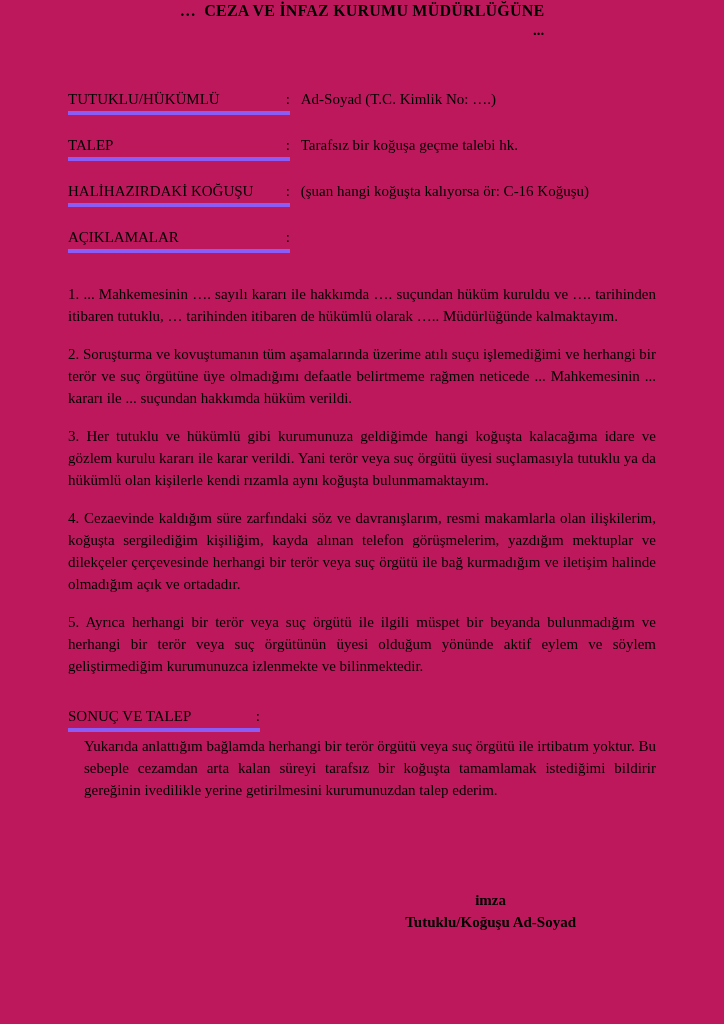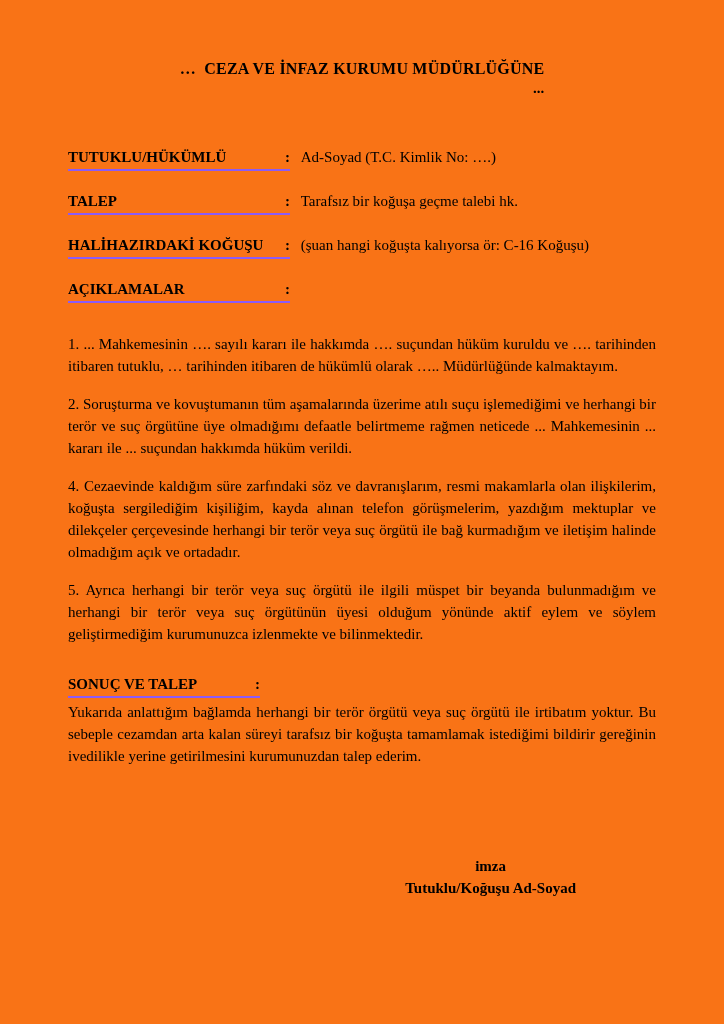--- a/index.html
+++ b/index.html
@@ -4,28 +4,27 @@
 <style>
   html, body {
     margin: 0;
     padding: 0;
     background: #ffffff;
   }
   .page {
     position: relative;
     width: 724px;
     height: 1024px;
-    background: #f97316;
+    background: #be185d;
     color: #000000;
     font-family: "Liberation Serif", "DejaVu Serif", serif;
     font-size: 15px;
     line-height: 22px;
     overflow: hidden;
     box-sizing: border-box;
-    padding-top: 58px;
   }
   .content {
     width: 588px;
     margin: 0 auto;
   }
   
   .title-block {
     width: fit-content;
     margin: 0 auto 50px auto;
   }
@@ -44,22 +43,22 @@
   
   .field-row {
     margin-bottom: 19px;
     white-space: nowrap;
   }
   .field-label-box {
     display: inline-flex;
     justify-content: space-between;
     align-items: baseline;
     width: 222px;
-    border-bottom: 2px solid #8b5cf6;
-    font-weight: bold;
+    border-bottom: 4px solid #8b5cf6;
+    font-weight: normal;
     padding-bottom: 1px;
   }
   .field-label-box.narrow {
     width: 192px;
     gap: 28px;
   }
   .field-value {
     margin-left: 7px;
   }
   
@@ -69,21 +68,21 @@
   .para {
     text-align: justify;
     margin: 8px 0 16px 0;
   }
   
   .conclusion {
     margin-top: 28px;
   }
   .conclusion-body {
     text-align: justify;
-    margin: 3px 0 0 0;
+    margin: 3px 0 0 16px;
   }
   
   .signature-block {
     margin: 88px 80px 16px auto;
     width: fit-content;
     text-align: center;
     font-weight: bold;
   }
 </style>
 </head>
@@ -127,20 +126,21 @@
           <span>AÇIKLAMALAR</span>
           <span>:</span>
         </span>
         <span class="field-value"></span>
       </div>
     </div>
 
     <div class="paragraphs">
       <p class="para">1. ... Mahkemesinin …. sayılı kararı ile hakkımda …. suçundan hüküm kuruldu ve …. tarihinden itibaren tutuklu, … tarihinden itibaren de hükümlü olarak ….. Müdürlüğünde kalmaktayım.</p>
       <p class="para">2. Soruşturma ve kovuştumanın tüm aşamalarında üzerime atılı suçu işlemediğimi ve herhangi bir terör ve suç örgütüne üye olmadığımı defaatle belirtmeme rağmen neticede ... Mahkemesinin ... kararı ile ... suçundan hakkımda hüküm verildi.</p>
+      <p class="para">3. Her tutuklu ve hükümlü gibi kurumunuza geldiğimde hangi koğuşta kalacağıma idare ve gözlem kurulu kararı ile karar verildi. Yani terör veya suç örgütü üyesi suçlamasıyla tutuklu ya da hükümlü olan kişilerle kendi rızamla aynı koğuşta bulunmamaktayım.</p>
       <p class="para">4. Cezaevinde kaldığım süre zarfındaki söz ve davranışlarım, resmi makamlarla olan ilişkilerim, koğuşta sergilediğim kişiliğim, kayda alınan telefon görüşmelerim, yazdığım mektuplar ve dilekçeler çerçevesinde herhangi bir terör veya suç örgütü ile bağ kurmadığım ve iletişim halinde olmadığım açık ve ortadadır.</p>
       <p class="para">5. Ayrıca herhangi bir terör veya suç örgütü ile ilgili müspet bir beyanda bulunmadığım ve herhangi bir terör veya suç örgütünün üyesi olduğum yönünde aktif eylem ve söylem geliştirmediğim kurumunuzca izlenmekte ve bilinmektedir.</p>
     </div>
 
     <div class="conclusion">
       <div class="field-row" style="margin-bottom:0;">
         <span class="field-label-box narrow">
           <span>SONUÇ VE TALEP</span>
           <span>:</span>
         </span>

